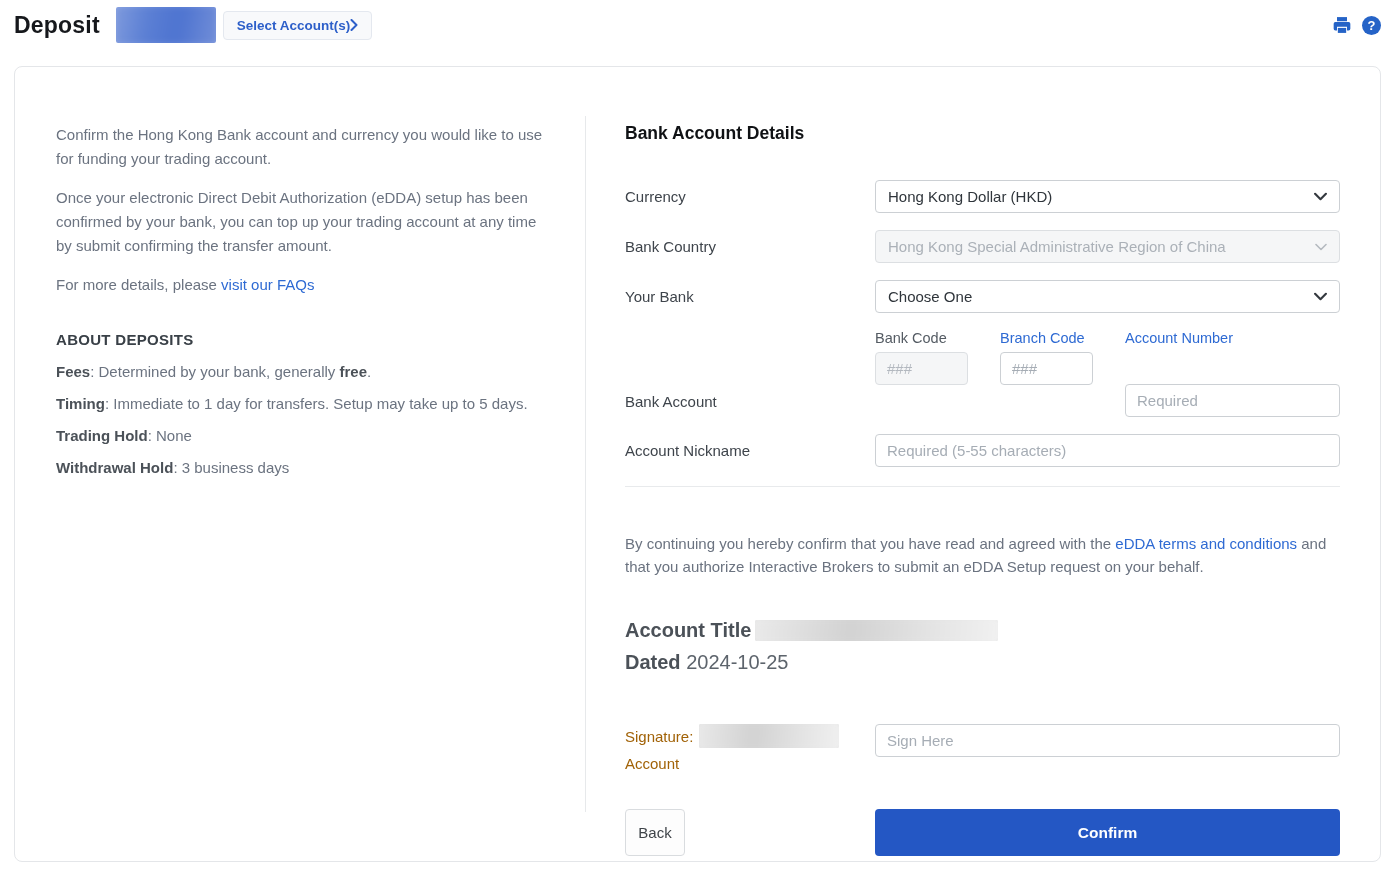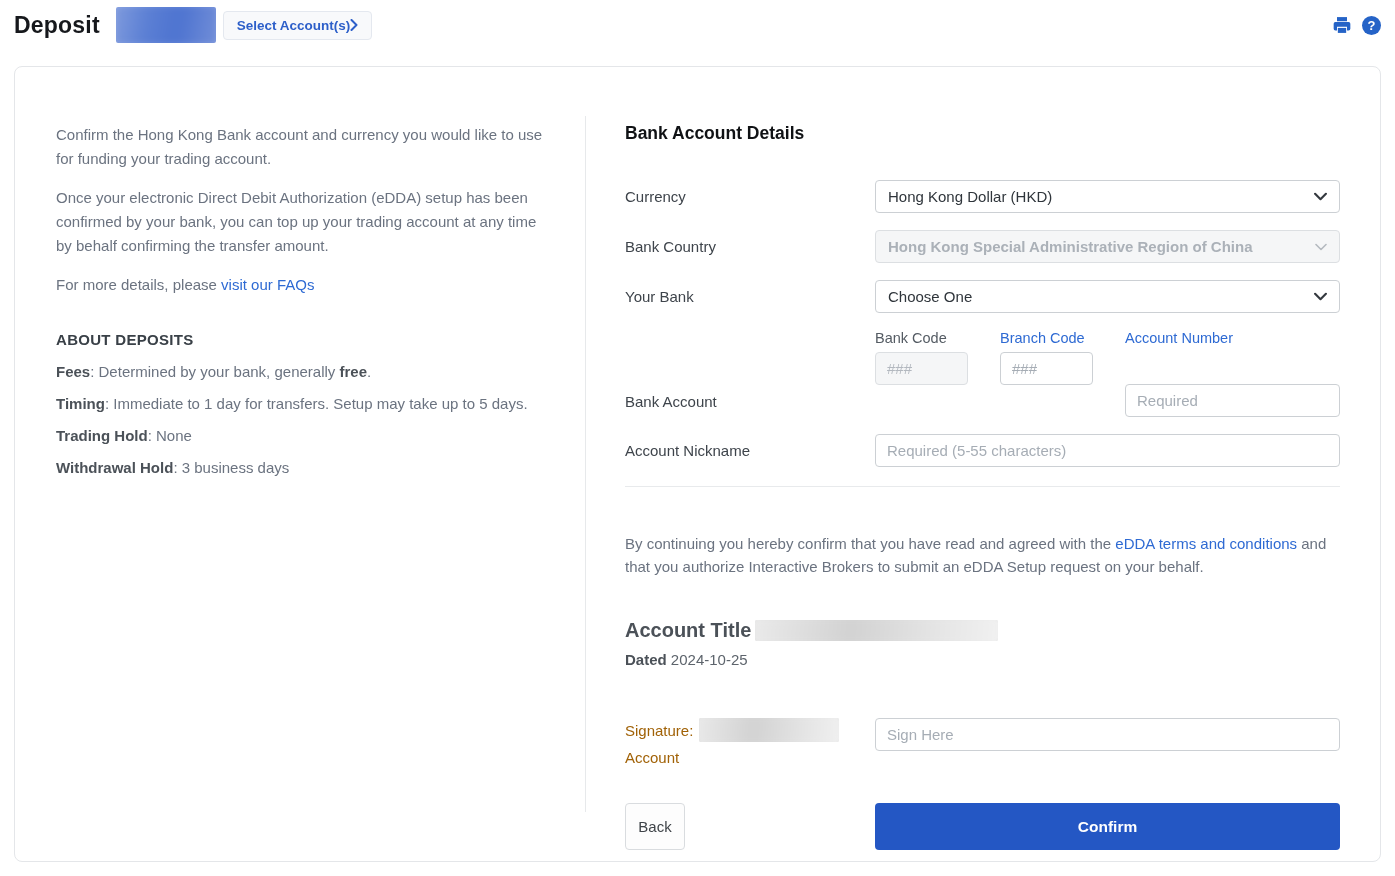--- a/index.html
+++ b/index.html
@@ -44,21 +44,21 @@
   .form-heading { font-size: 17.5px; font-weight: bold; color: #101215; }
 
   .form-grid { margin-top: 36px; display: grid; grid-template-columns: 250px 1fr; row-gap: 17px; }
   .row-label { font-size: 15px; color: #3e444b; align-self: center; }
   .row-label.align-input { align-self: end; padding-bottom: 7px; }
 
   .sel { height: 33px; border: 1px solid #ccd0d4; border-radius: 4px; background: #fff;
     display: flex; align-items: center; justify-content: space-between; padding: 0 12px;
     font-size: 15px; color: #2f353b; cursor: pointer; }
   .sel .chev { color: #34393f; display: flex; }
-  .sel.disabled { background: #f5f6f7; border-color: #dcdfe2; color: #abb1b8; cursor: default; font-weight: bold; }
+  .sel.disabled { background: #f5f6f7; border-color: #dcdfe2; color: #abb1b8; cursor: default; }
   .sel.disabled .chev { color: #b4b9bf; }
 
   input.txt { height: 33px; width: 100%; border: 1px solid #ccd0d4; border-radius: 4px;
     font-size: 15px; color: #2f353b; padding: 0 11px; outline: none;
     font-family: "Liberation Sans", sans-serif; background: #fff; }
   input.txt::placeholder { color: #a6adb5; }
   input.txt:disabled { background: #f5f6f7; border-color: #dcdfe2; }
   input.txt:disabled::placeholder { color: #b3b8bf; }
 
   .subfields { display: flex; gap: 32px; }
@@ -72,21 +72,21 @@
 
   .terms { margin-top: 46px; font-size: 15px; line-height: 22.5px; color: #6b7380; max-width: 716px; }
 
   .acct-title-row { margin-top: 41px; display: flex; align-items: center; font-size: 20px; }
   .acct-title-row .lbl { font-weight: bold; color: #4b5158; }
   .blur-box { background: #dcdcdc; border-radius: 2px; overflow: hidden; position: relative; }
   .blur-box .blur-fill { position: absolute; inset: -8px;
     background: linear-gradient(95deg,#ececec, #d2d2d2 40%, #e6e6e6 75%, #f2f2f2); filter: blur(6px); }
   .title-blur { width: 243px; height: 21px; margin-left: 4px; }
 
-  .dated-row { margin-top: 9px; font-size: 15px; color: #5d646c; }
+  .dated-row { margin-top: 9px; font-size: 20px; color: #5d646c; }
   .dated-row .lbl { font-weight: bold; color: #4b5158; }
 
   .signature-grid { margin-top: 50px; display: grid; grid-template-columns: 250px 1fr; }
   .sig-left { font-size: 15px; color: #a16207; }
   .sig-line1 { display: flex; align-items: center; }
   .sig-blur { width: 140px; height: 24px; margin-left: 6px; }
   .sig-word2 { margin-top: 7px; }
 
   .buttons-grid { margin-top: 37px; display: grid; grid-template-columns: 250px 1fr; }
   .back-btn { width: 60px; height: 47px; background: #fdfdfd; border: 1px solid #d9dcdf;
@@ -121,21 +121,21 @@
     <button class="icon-btn">
       <span class="help-circle">?</span>
     </button>
   </span>
 </header>
 
 <main class="card">
 
   <section class="left-panel">
     <p>Confirm the Hong Kong Bank account and currency you would like to use for funding your trading account.</p>
-    <p>Once your electronic Direct Debit Authorization (eDDA) setup has been confirmed by your bank, you can top up your trading account at any time by behalf confirming the transfer amount.</p>
+    <p>Once your electronic Direct Debit Authorization (eDDA) setup has been confirmed by your bank, you can top up your trading account at any time by submit confirming the transfer amount.</p>
     <p><span>For more details, please </span><a class="text-link">visit our FAQs</a></p>
 
     <div class="about-heading">ABOUT DEPOSITS</div>
     <div class="about-item"><span class="lbl">Fees</span><span>: Determined by your bank, generally </span><b>free</b><span>.</span></div>
     <div class="about-item"><span class="lbl">Timing</span><span>: Immediate to 1 day for transfers. Setup may take up to 5 days.</span></div>
     <div class="about-item"><span class="lbl">Trading Hold</span><span>: None</span></div>
     <div class="about-item"><span class="lbl">Withdrawal Hold</span><span>: 3 business days</span></div>
   </section>
 
   <div class="v-divider"></div>

